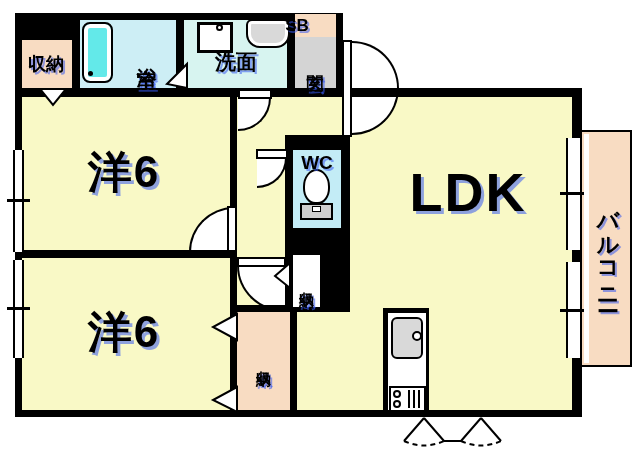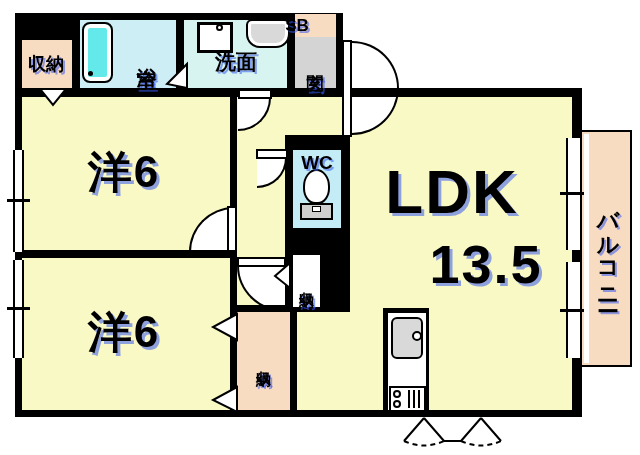--- a/index.html
+++ b/index.html
@@ -110,19 +110,18 @@
   </svg>
 
   <div class="txt" style="left:46px;top:64px;font-size:18px;">収納</div>
   <div class="txt vert" style="left:147px;top:53px;font-size:20px;">浴室</div>
   <div class="txt" style="left:236px;top:61px;font-size:21px;">洗面</div>
   <div class="txt" style="left:297px;top:25px;font-size:17px;">SB</div>
   <div class="txt vert" style="left:315px;top:62px;font-size:17px;">玄関</div>
   <div class="txt" style="left:317px;top:162px;font-size:19px;">WC</div>
   <div class="txt big" style="left:124px;top:172px;font-size:44px;">洋6</div>
   <div class="txt big" style="left:124px;top:332px;font-size:44px;">洋6</div>
-  <div class="txt big" style="left:452px;top:192px;font-size:62px;">LDK</div>
-  <div class="txt big" style="left:486px;top:264px;font-size:54px;">13.5</div>
+  <div class="txt big" style="left:468px;top:192px;font-size:54px;">LDK</div>
   <div class="txt vert" style="left:307px;top:281px;font-size:15px;">収納</div>
   <div class="txt vert" style="left:264px;top:360px;font-size:15px;">収納</div>
   <div class="txt vert" style="left:608px;top:248px;font-size:22px;">バルコニー</div>
 
 </div>
 
 </body></html>

